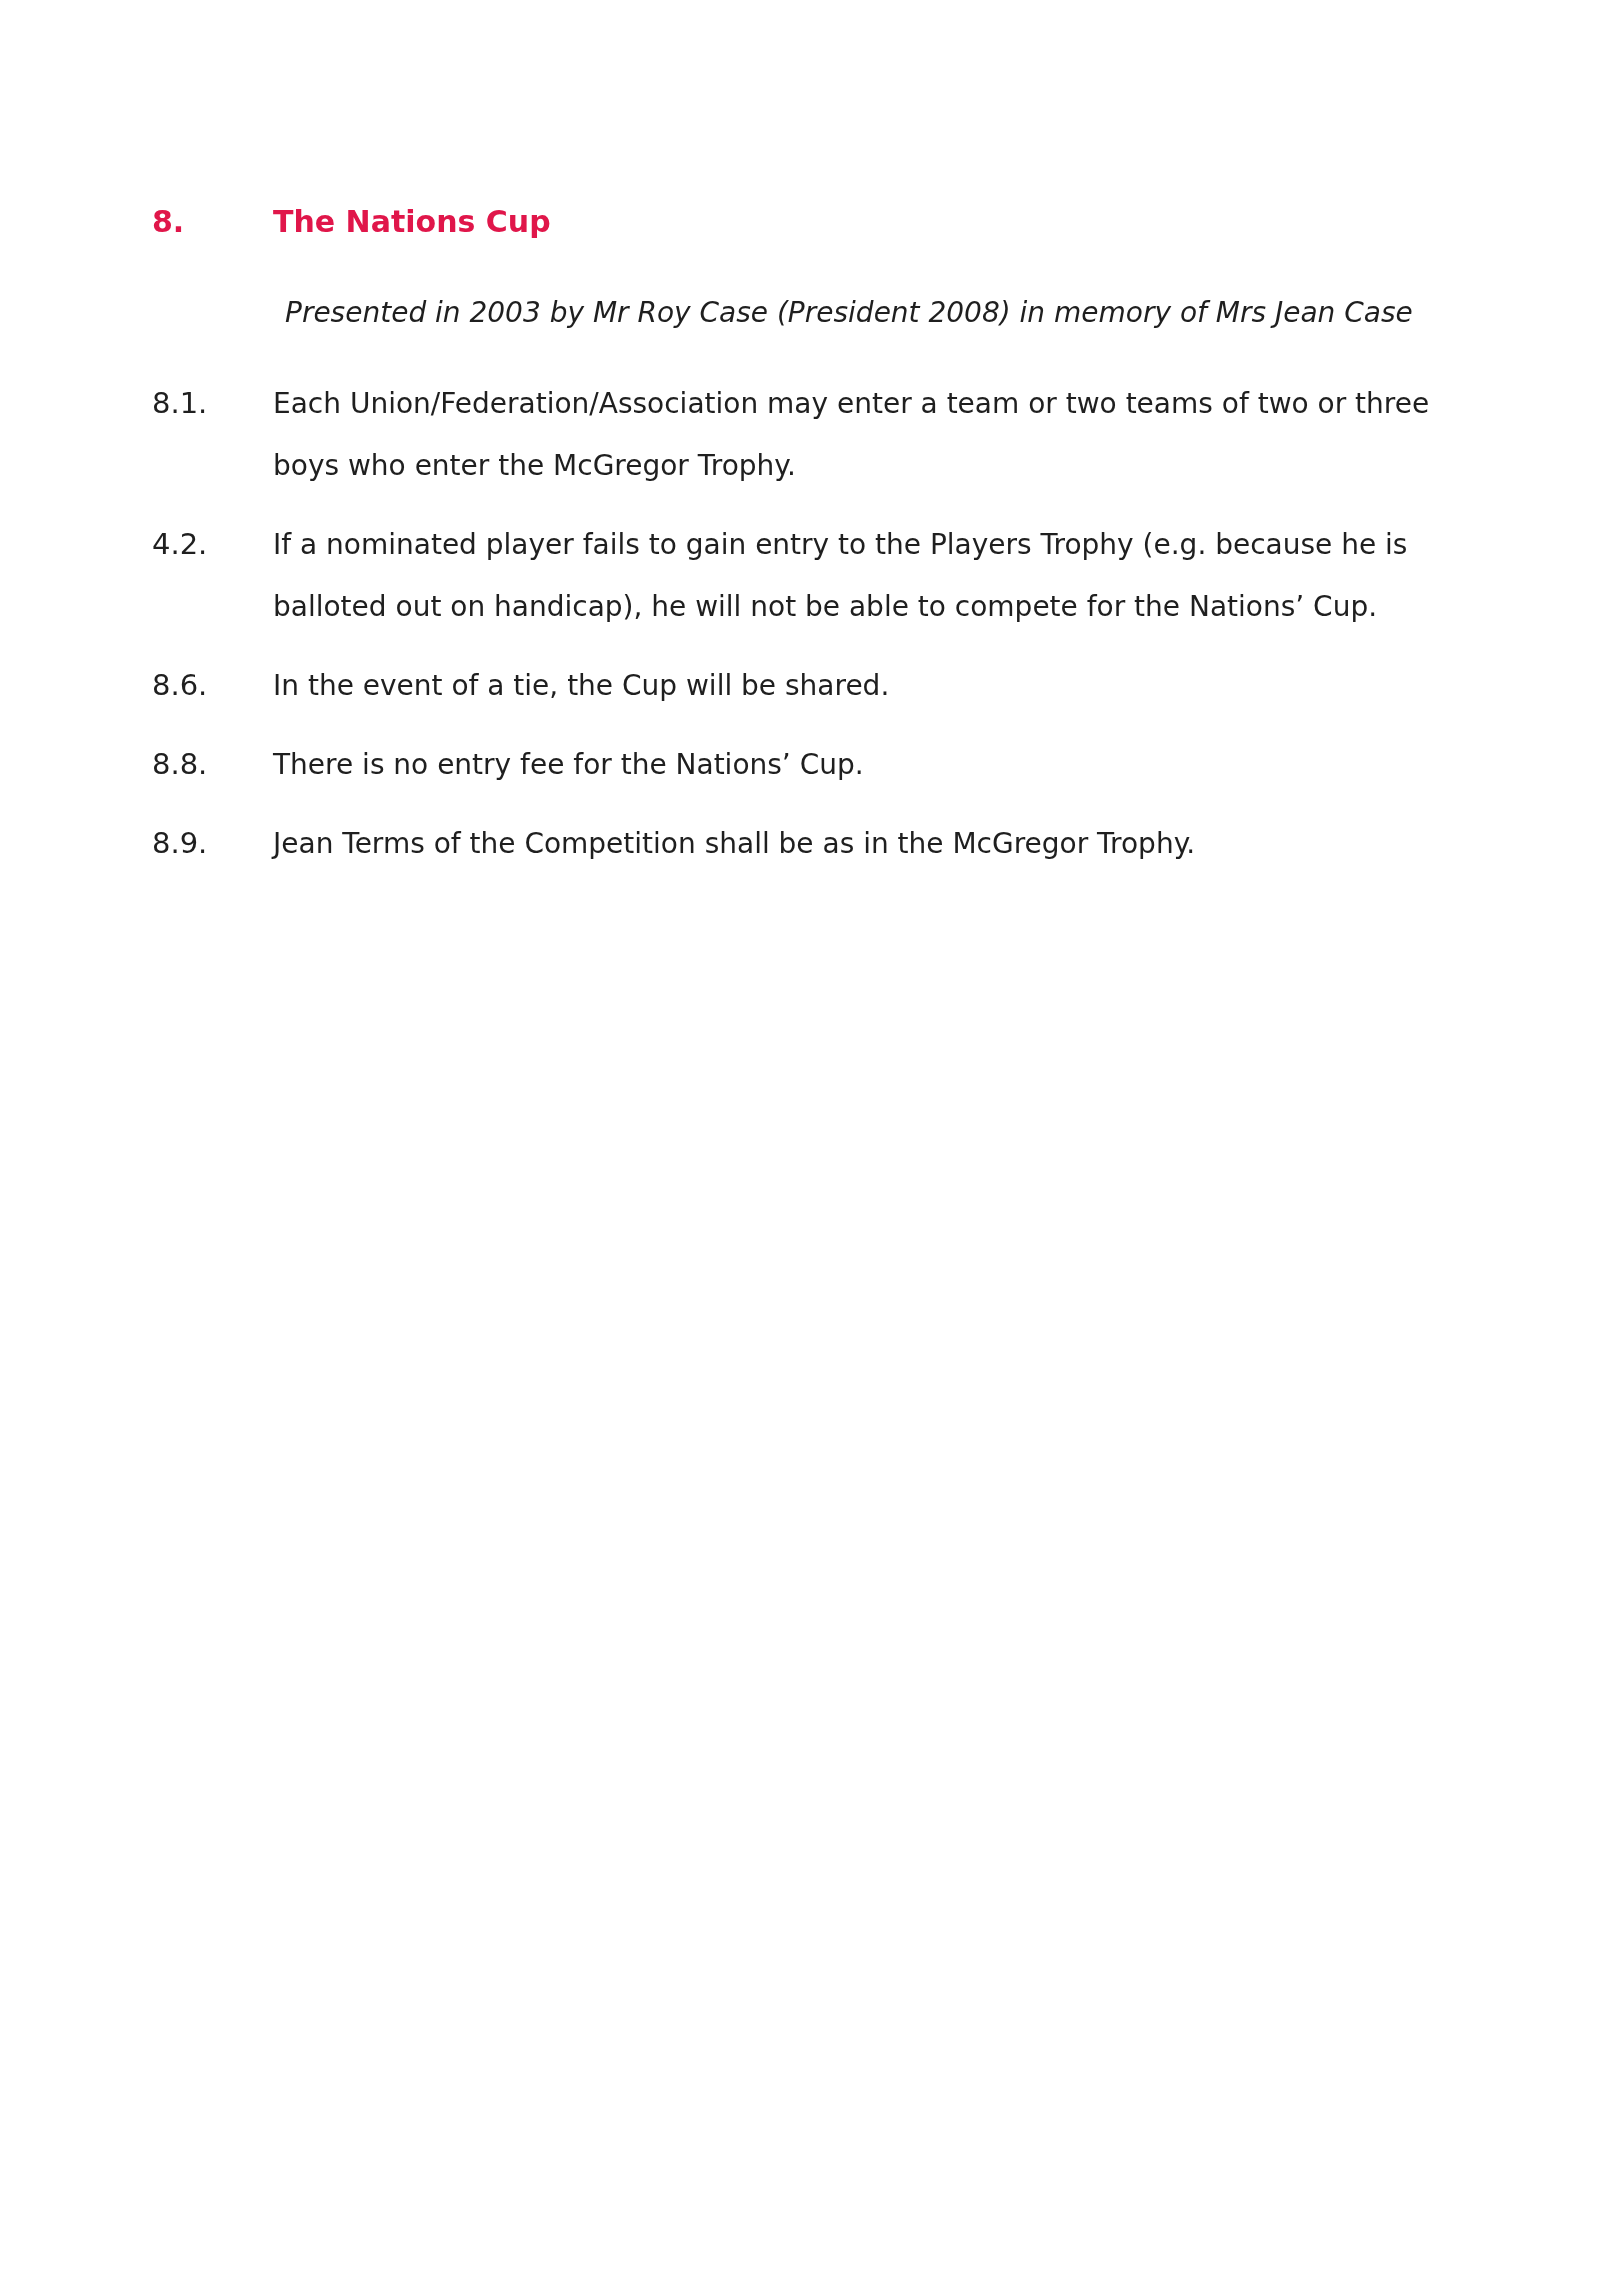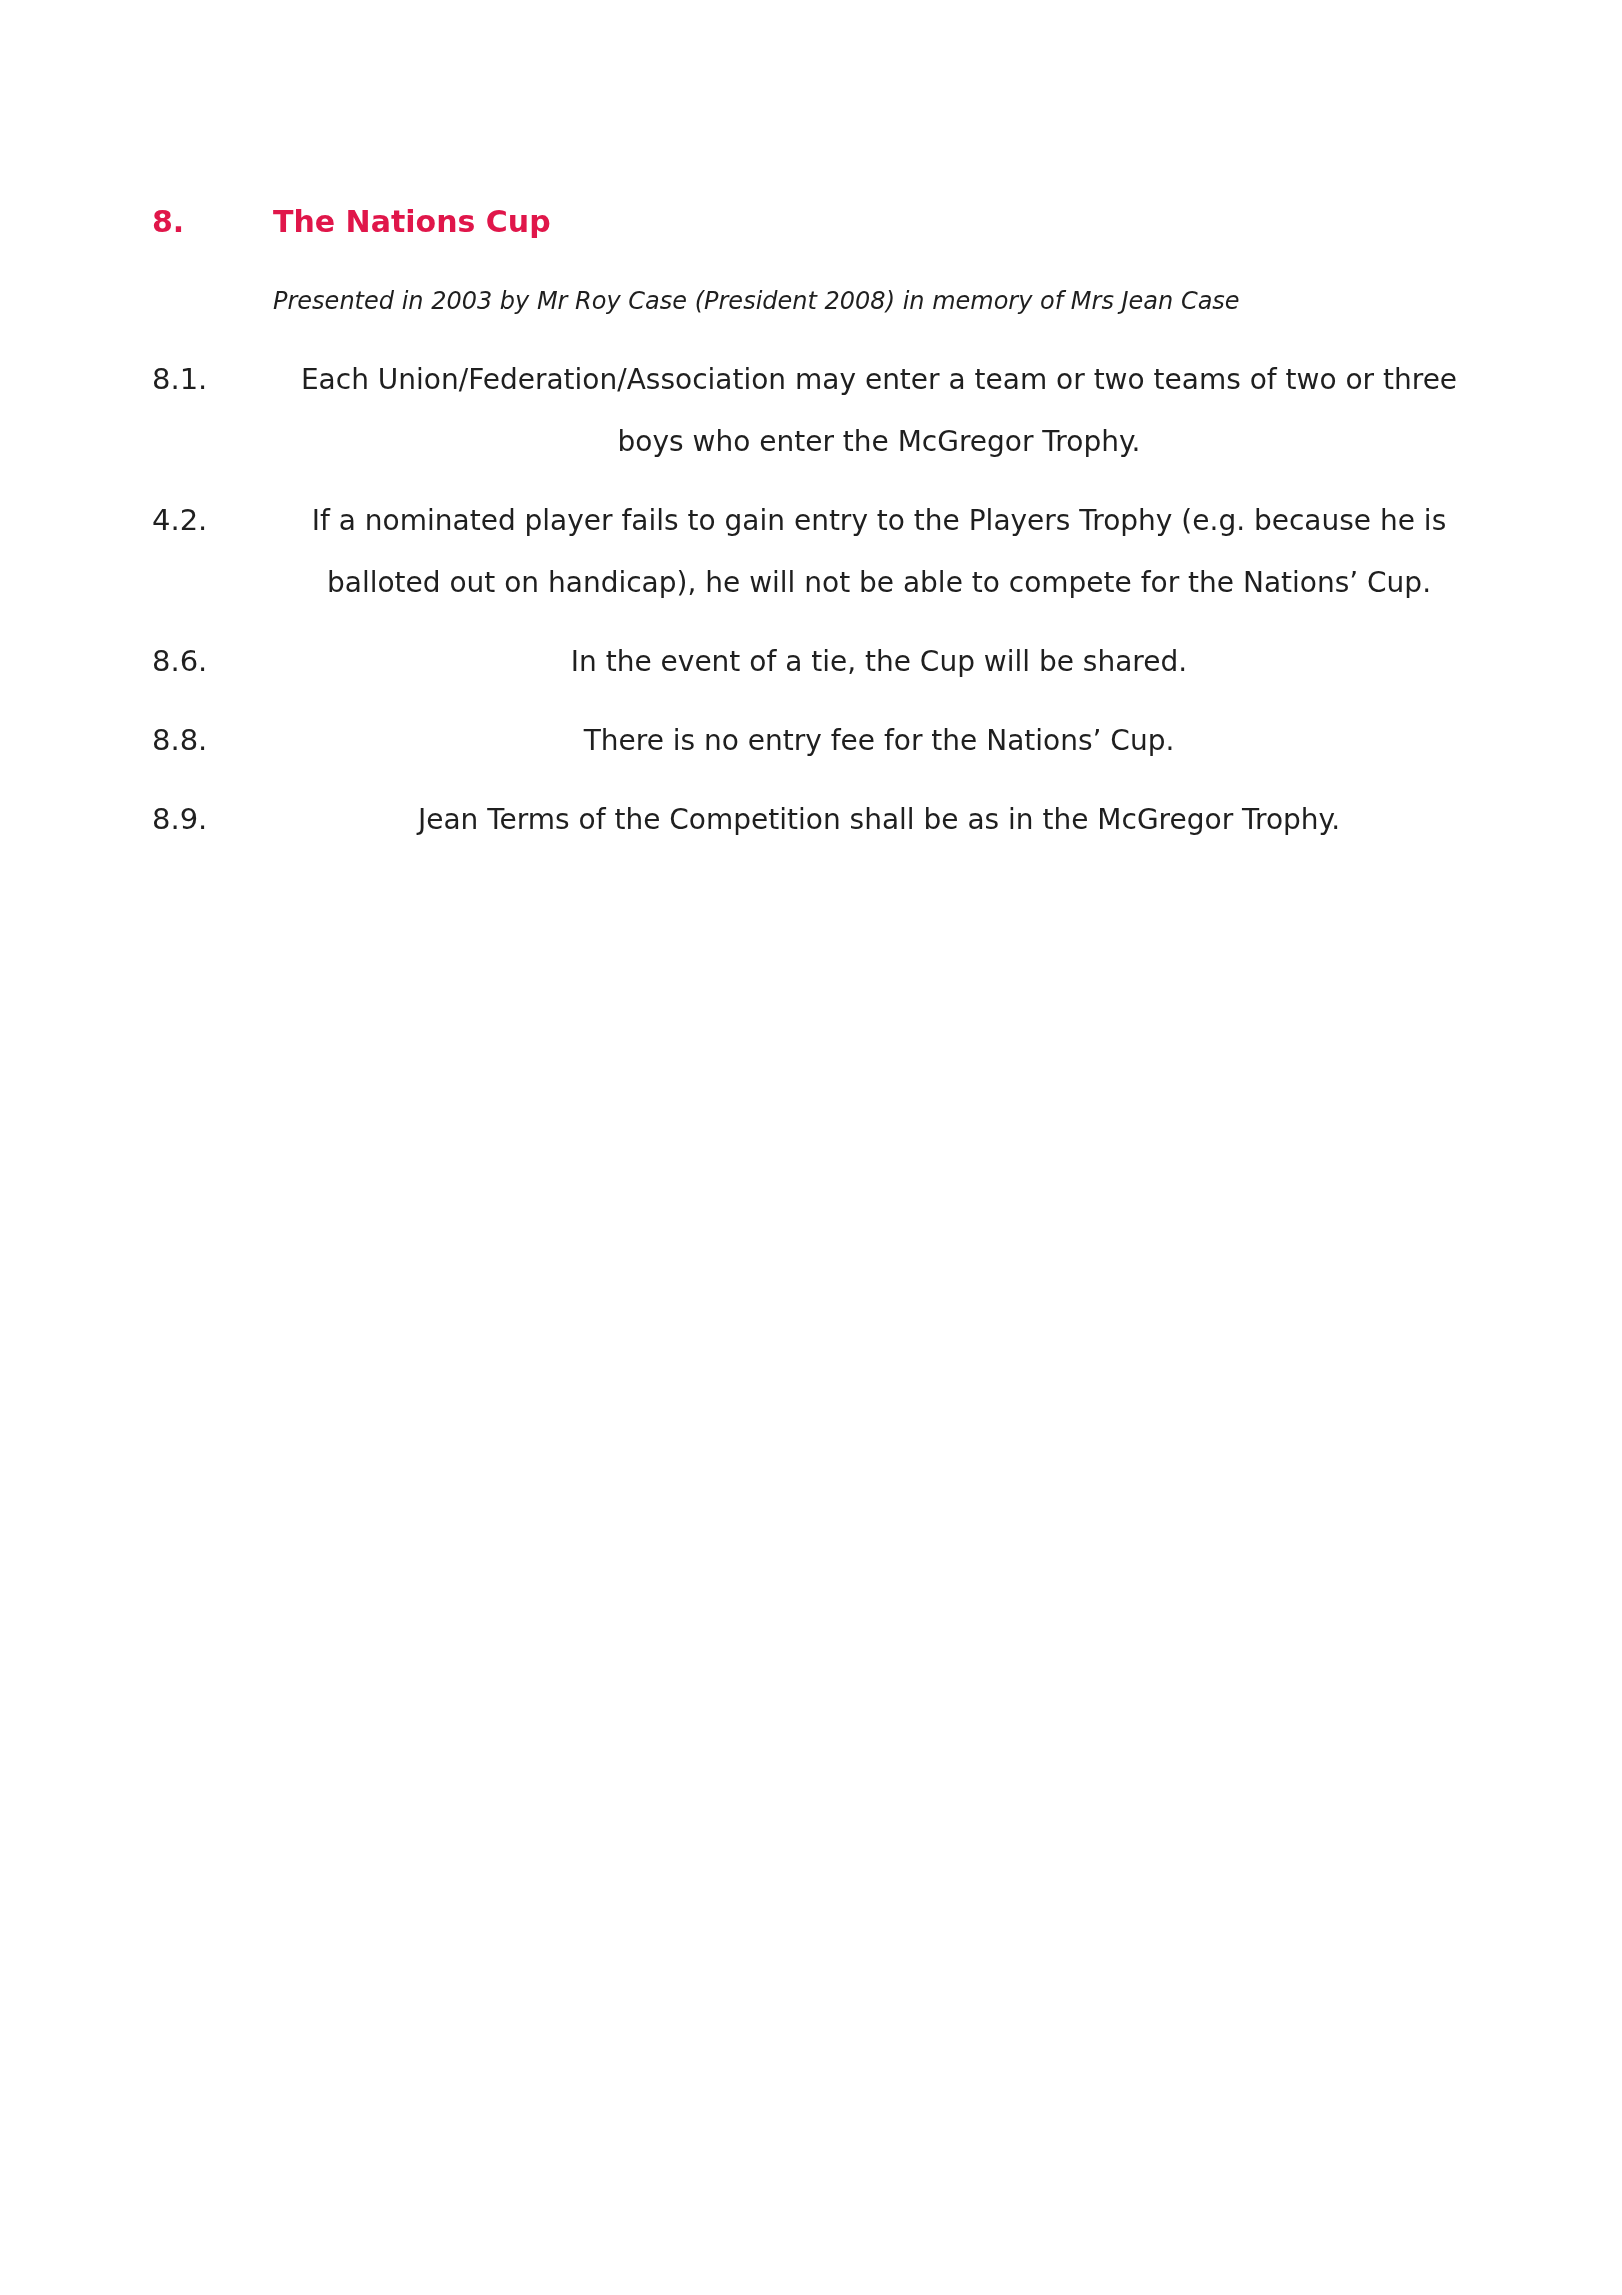--- a/index.html
+++ b/index.html
@@ -37,39 +37,38 @@
     font-size: 30px;
     line-height: 41px;
     margin: 0;
   }
   
   .subtitle-row {
     margin-bottom: 16px;
   }
   .subtitle {
     font-style: italic;
-    font-size: 24px;
+    font-size: 28px;
     line-height: 62px;
-    margin: 0;
+    margin: 12px;
     max-width: 1217px;
   }
   
   .item {
     margin-bottom: 16px;
   }
   .item .num {
     font-size: 29px;
     line-height: 62px;
   }
   .item .txt {
     margin: 0;
     font-size: 28px;
     line-height: 62px;
     max-width: 1217px;
-    text-align: center;
   }
 </style>
 </head>
 <body>
 
 <div class="page">
 
   <div class="row heading">
     <span class="num">8.</span>
     <h1 class="title">The Nations Cup</h1>

